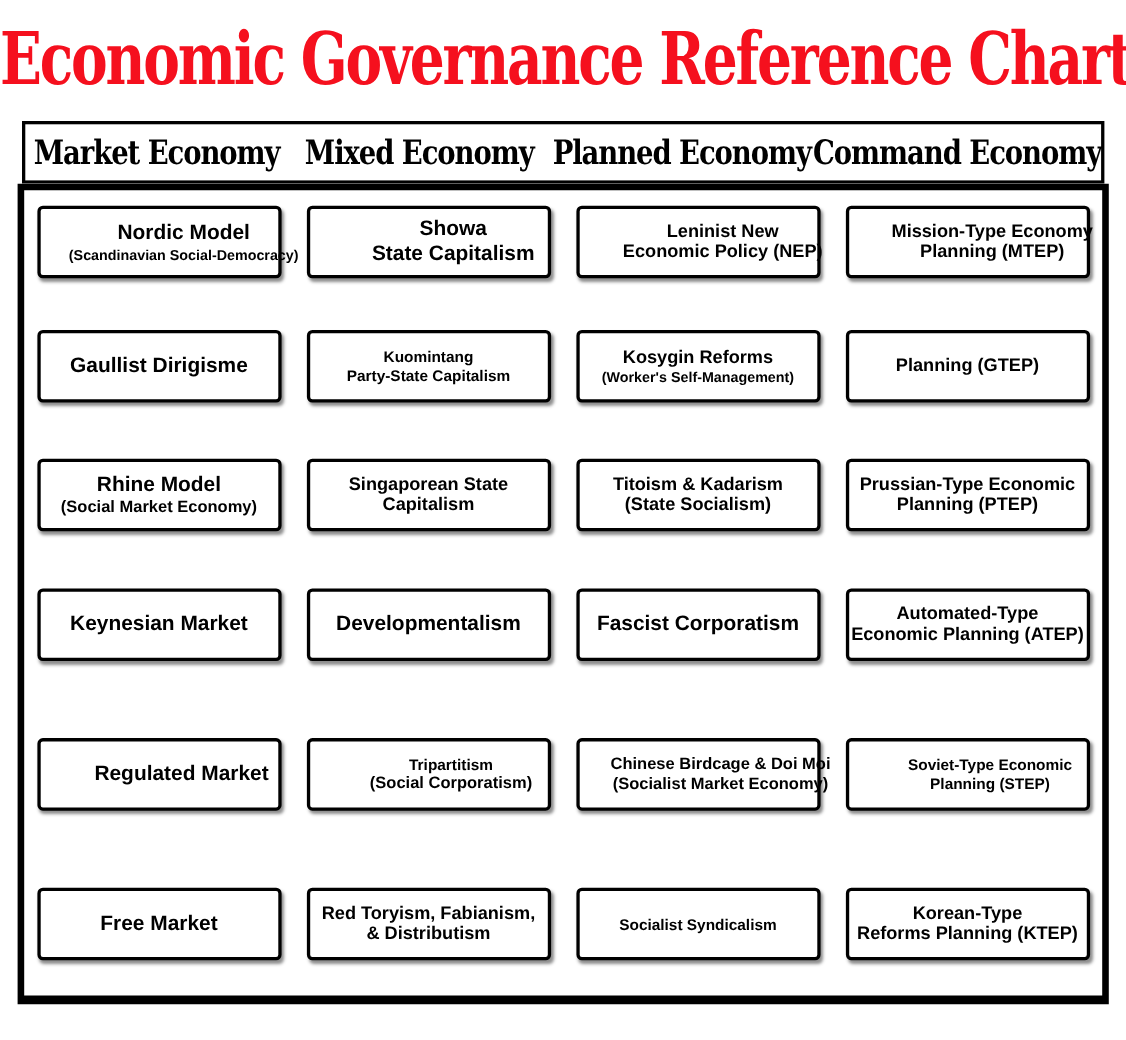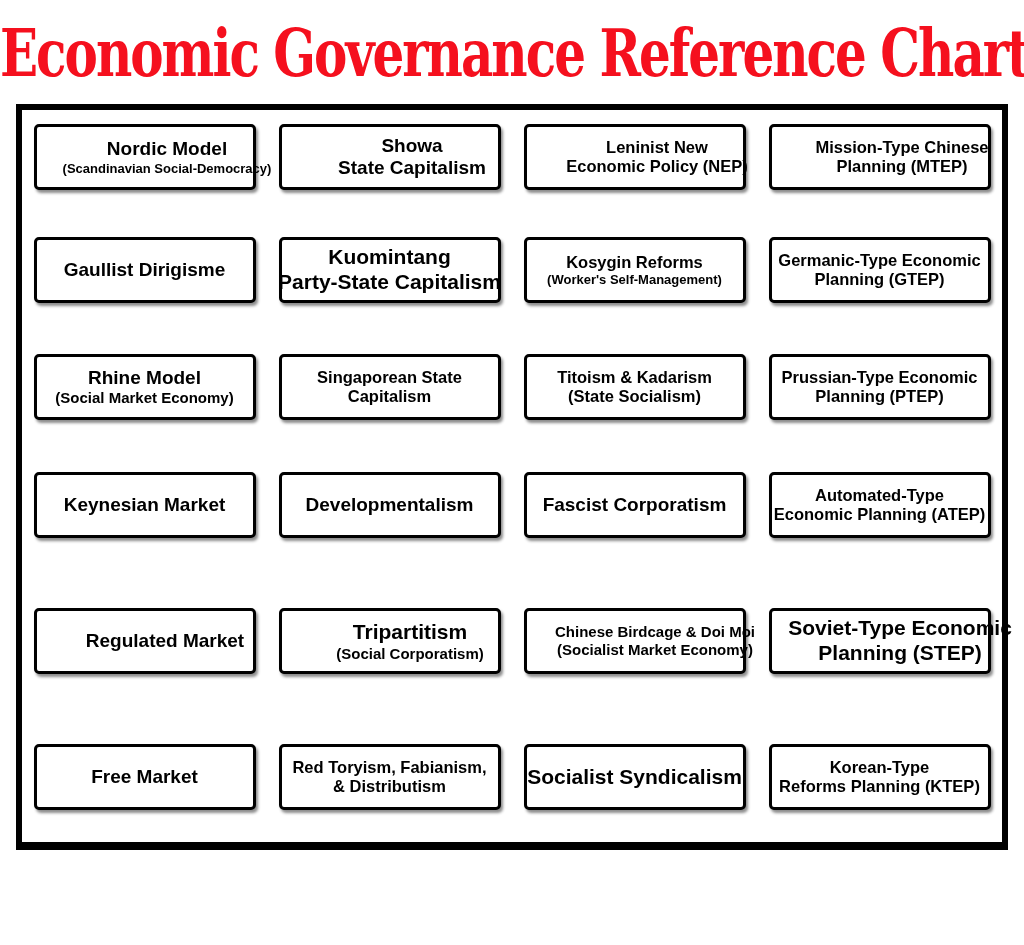--- a/index.html
+++ b/index.html
@@ -76,32 +76,38 @@
   
   .cell:nth-child(1) { margin-top: 14px; padding-left: 48px; }
   .cell:nth-child(2) { margin-top: 47px; }
   .cell:nth-child(3) { margin-top: 51px; }
   .cell:nth-child(4) { margin-top: 52px; }
   .cell:nth-child(5) { margin-top: 70px; padding-left: 44px; }
   .cell:nth-child(6) { margin-top: 70px; }
 
   .line { font-weight: bold; line-height: 1.18; white-space: nowrap; }
   .s-lg { font-size: 19px; }
-  .s-ml { font-size: 21px; }
+  .s-ml { font-size: 14px; }
   .s-md { font-size: 16.5px; }
   .s-m2 { font-size: 15px; }
   .s-sm { font-size: 13px; }
 </style>
 </head>
 <body>
 
 <div class="page">
 
   <div class="title" style="color: rgb(245, 16, 30);">Economic Governance Reference Chart</div>
 
+  <div class="header-box">
+    <div class="col-header">Market Economy</div>
+    <div class="col-header">Mixed Economy</div>
+    <div class="col-header">Planned Economy</div>
+    <div class="col-header">Command Economy</div>
+  </div>
 
   <div class="body-box">
     <div class="col">
         <div class="cell">
           <div class="line s-lg">Nordic Model</div>
           <div class="line s-sm">(Scandinavian Social-Democracy)</div>
         </div>
         <div class="cell">
           <div class="line s-lg">Gaullist Dirigisme</div>
         </div>
@@ -163,25 +169,24 @@
         <div class="cell">
           <div class="line s-m2">Chinese Birdcage &amp; Doi Moi</div>
           <div class="line s-m2">(Socialist Market Economy)</div>
         </div>
         <div class="cell">
           <div class="line s-ml">Socialist Syndicalism</div>
         </div>
       </div>
     <div class="col">
         <div class="cell">
-          <div class="line s-md">Mission-Type Chinese</div>
+          <div class="line s-md">Mission-Type Economy</div>
           <div class="line s-md">Planning (MTEP)</div>
         </div>
         <div class="cell">
-          <div class="line s-md">Germanic-Type Economic</div>
           <div class="line s-md">Planning (GTEP)</div>
         </div>
         <div class="cell">
           <div class="line s-md">Prussian-Type Economic</div>
           <div class="line s-md">Planning (PTEP)</div>
         </div>
         <div class="cell">
           <div class="line s-md">Automated-Type</div>
           <div class="line s-md">Economic Planning (ATEP)</div>
         </div>

